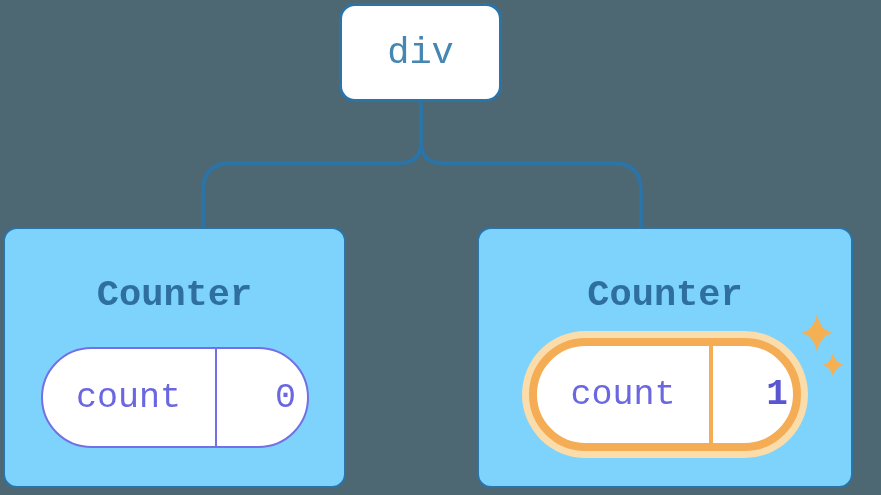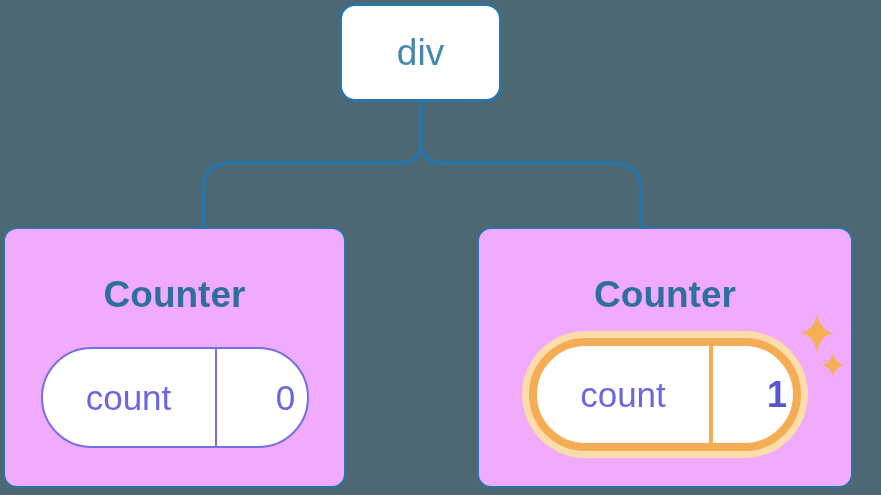--- a/index.html
+++ b/index.html
@@ -2,21 +2,21 @@
 <html><head>
 <meta charset="utf-8">
 <style>
   html,body { margin:0; padding:0; }
   .canvas {
     position: relative;
     width: 881px;
     height: 495px;
     background: #4d6873;
     overflow: hidden;
-    font-family: Liberation Sans, sans-serif;
+    font-family: Liberation Mono, monospace;
   }
   .connectors {
     position: absolute;
     left: 0; top: 0;
     width: 881px; height: 495px;
   }
   .connectors path {
     fill: none;
     stroke: #2a74a8;
     stroke-width: 3.8;
@@ -37,21 +37,21 @@
   .node-root .label {
     color: #4586b2;
     font-size: 37px;
     font-weight: 500;
   }
   .card {
     position: absolute;
     top: 227px;
     height: 261px;
     box-sizing: border-box;
-    background: #f0abfc;
+    background: #7dd3fc;
     border: 2px solid #2a74a8;
     border-radius: 14px;
   }
   .card-left  { left: 3px;   width: 343px; }
   .card-right { left: 477px; width: 376px; }
   .card-title {
     position: absolute;
     top: 46px; left: 0;
     width: 100%;
     text-align: center;

